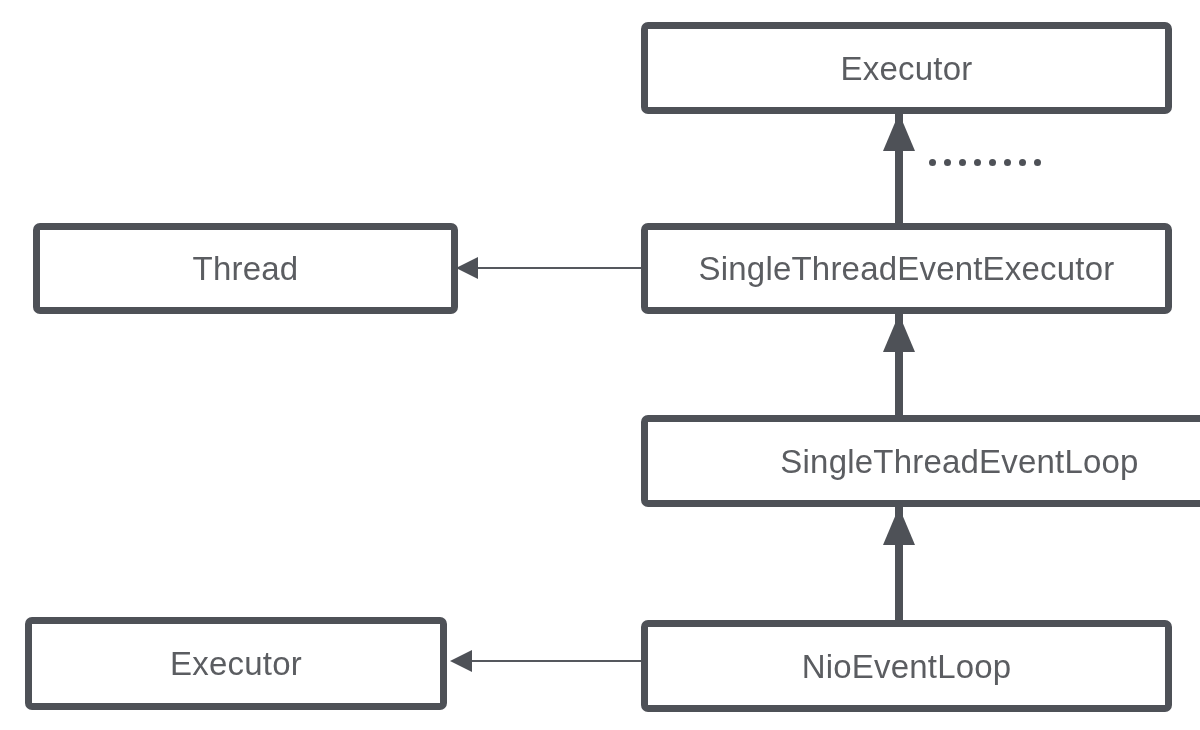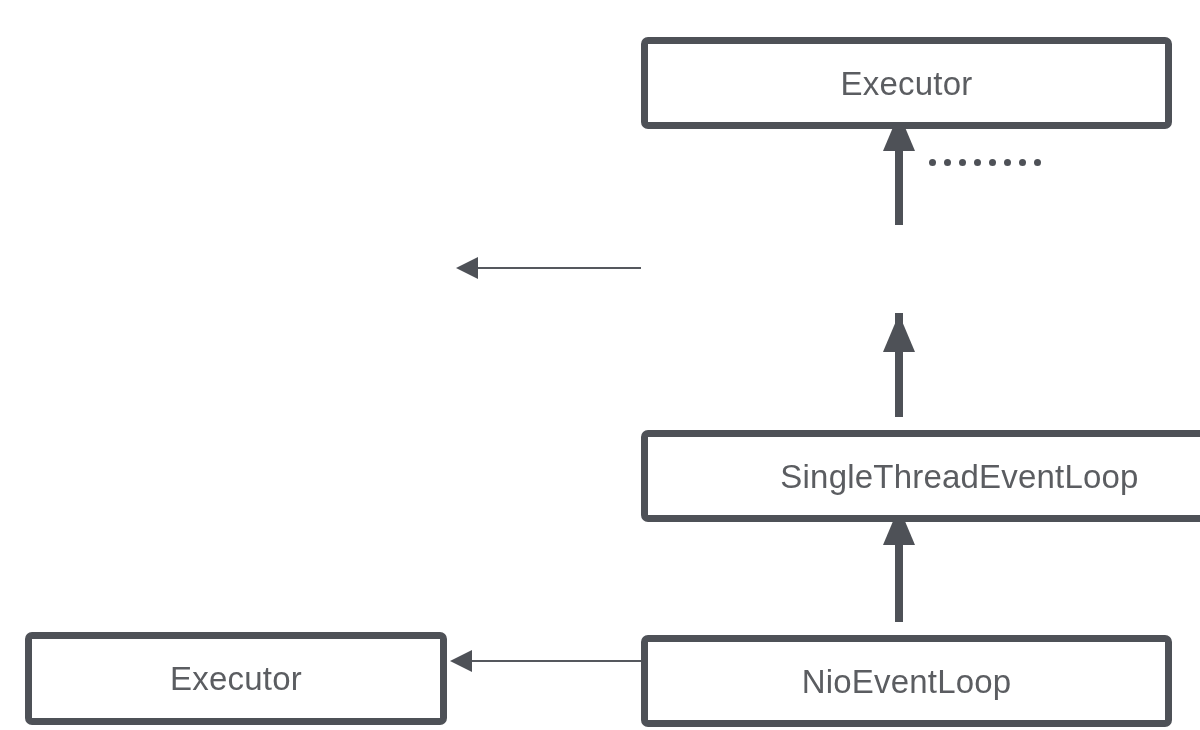--- a/index.html
+++ b/index.html
@@ -21,21 +21,20 @@
   .node-box {
     position: absolute;
     box-sizing: border-box;
     background: #ffffff;
     border: 7px solid #4e5157;
     border-radius: 7px;
     display: flex;
     align-items: center;
     justify-content: center;
     z-index: 3;
-    margin-top: 15px;
   }
   .node-label {
     color: #5b5d61;
     font-size: 33px;
     font-weight: 300;
     letter-spacing: 0.2px;
     line-height: 1;
     white-space: nowrap;
   }
   
@@ -102,24 +101,30 @@
     <span></span>
       <span></span>
       <span></span>
       <span></span>
     <span></span>
       <span></span>
       <span></span>
       <span></span>
   </div>
 
+  <div class="node-box" style="left:33px; top:223px; width:425px; height:91px;">
+    <span class="node-label">Thread</span>
+  </div>
 
   <div class="assoc-line" style="left:474px; top:267px; width:167px;"></div>
   <div class="assoc-head" style="left:456px; top:257px;"></div>
 
+  <div class="node-box" style="left:641px; top:223px; width:531px; height:91px;">
+    <span class="node-label">SingleThreadEventExecutor</span>
+  </div>
 
   <div class="inherit-shaft" style="left:895px; top:313px; height:104px;"></div>
   <div class="inherit-head" style="left:883px; top:314px;"></div>
 
   <div class="node-box" style="left:641px; top:415px; width:637px; height:92px;">
     <span class="node-label">SingleThreadEventLoop</span>
   </div>
 
   <div class="inherit-shaft" style="left:895px; top:506px; height:116px;"></div>
   <div class="inherit-head" style="left:883px; top:507px;"></div>

